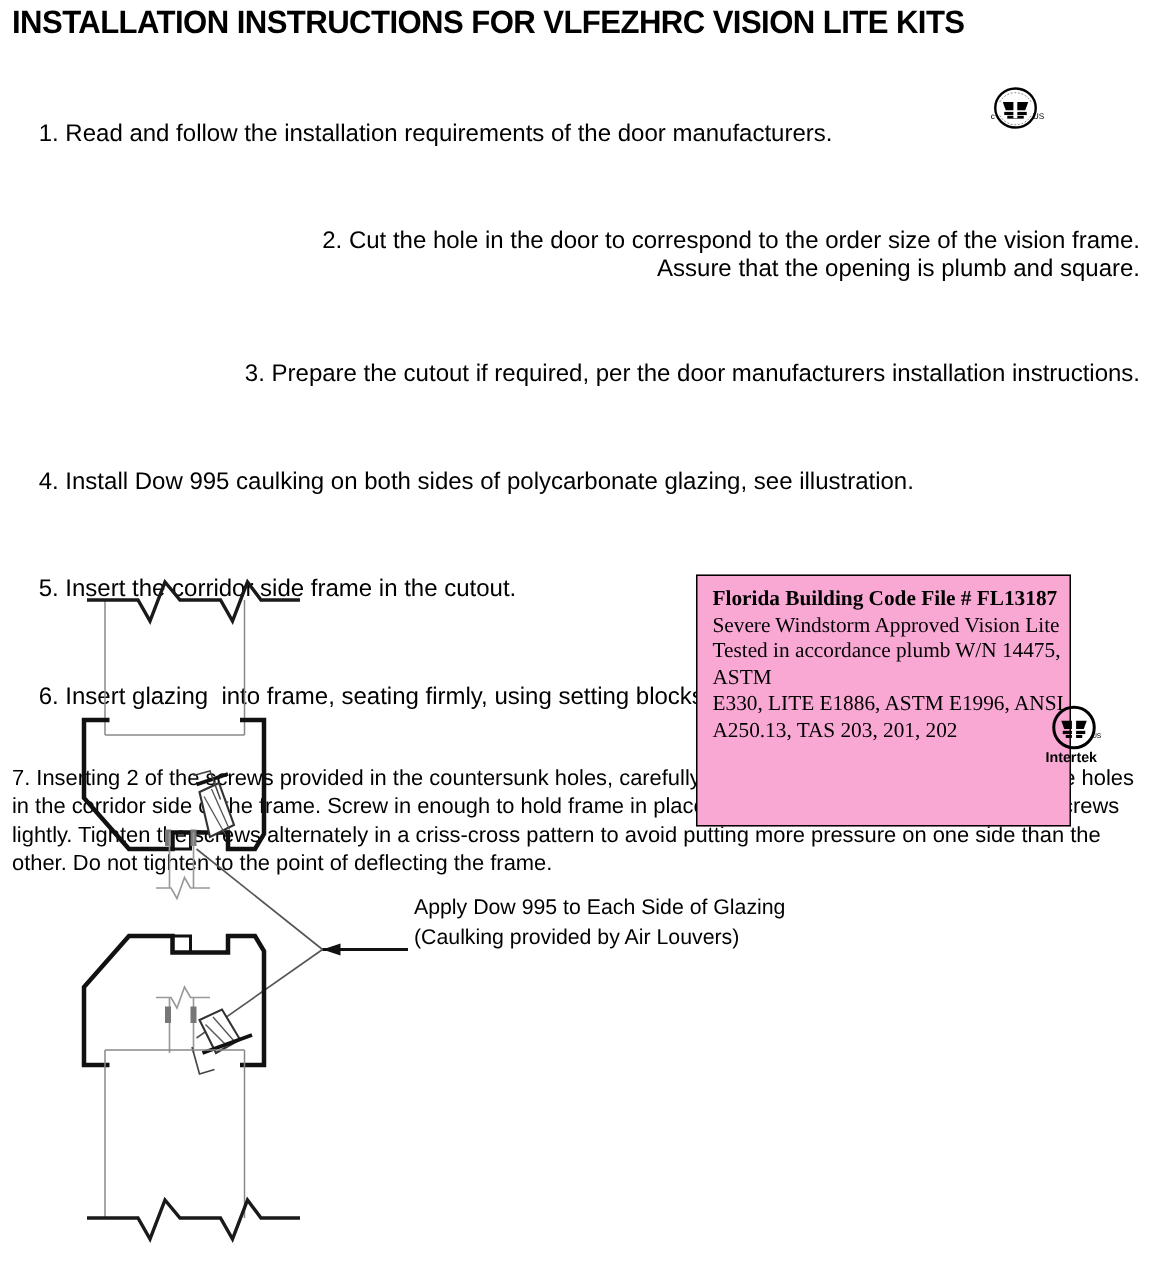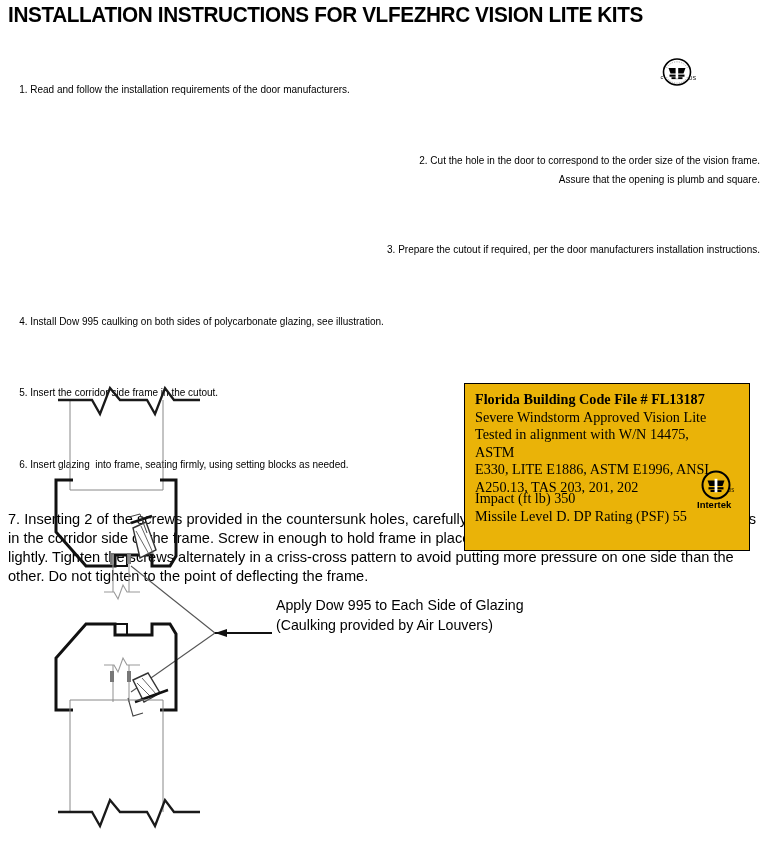--- a/index.html
+++ b/index.html
@@ -41,42 +41,42 @@
   }
 
   
   #instructions {
     position: absolute;
     left: 8px;
     top: 62px;
     width: 752px;
   }
   .instr-item {
-    font-size: 10px;
+    font-size: 16px;
     line-height: 18.5px;
     color: #000;
     white-space: pre-wrap;
   }
   .instr-gap-1 { margin-bottom: 14px; }
   .instr-para {
     font-size: 14.6px;
     line-height: 19.2px;
     text-align: left;
   }
 
   
   #code-box {
     position: absolute;
     left: 464px;
     top: 383px;
-    width: 286px;
+    width: 250px;
     height: 168px;
     border: 1.5px solid #000;
     box-sizing: border-box;
-    background: #eab308;
+    background: #f9a8d4;
   }
   #code-box-inner {
     position: absolute;
     left: 10px;
     top: 7px;
     width: 250px;
     font-family: "Liberation Serif", serif;
     font-size: 14.2px;
     line-height: 17.6px;
   }
@@ -162,27 +162,23 @@
   <div class="instr-item" style="margin-bottom:17px;">
     <span>6. Insert glazing  into frame, seating firmly, using setting blocks as needed.</span>
   </div>
   <div class="instr-para">7. Inserting 2 of the screws provided in the countersunk holes, carefully align the room side of the frame to the holes in the corridor side of the frame. Screw in enough to hold frame in place for alignment, then insert the other screws lightly. Tighten the screws alternately in a criss-cross pattern to avoid putting more pressure on one side than the other. Do not tighten to the point of deflecting the frame.</div>
 </div>
 
 <div id="code-box">
   <div id="code-box-inner">
     <div id="code-title">Florida Building Code File # FL13187</div>
     <div>Severe Windstorm Approved Vision Lite</div>
-    <div>Tested in alignment with W/N 14475, ASTM</div>
+    <div>Tested in accordance plumb W/N 14475, ASTM</div>
     <div>E330, LITE E1886, ASTM E1996, ANSI</div>
     <div>A250.13, TAS 203, 201, 202</div>
-  </div>
-  <div id="code-ratings">
-    <div>Impact (ft lb) 350</div>
-    <div>Missile Level D. DP Rating (PSF) 55</div>
   </div>
   <div id="intertek-mark">
     <svg width="46" height="52" viewBox="0 0 46 52">
       <circle cx="21" cy="19" r="13.5" fill="none" stroke="#000" stroke-width="2"></circle>
       <path d="M12.5 14.5 L29.5 14.5 L27.5 20 L14.5 20 Z" fill="#000"></path>
       <rect x="13.5" y="21.2" width="15" height="2.2" fill="#000"></rect>
       <rect x="15.5" y="24" width="11" height="2" fill="#000"></rect>
       <rect x="19.6" y="12.8" width="2.8" height="13.5" fill="#fff"></rect>
       <text x="33" y="26" font-family="Liberation Sans, sans-serif" font-size="4.5" fill="#000">US</text>
       <text x="2" y="42" font-family="Liberation Sans, sans-serif" font-size="9.5" font-weight="bold" fill="#000">Intertek</text>

